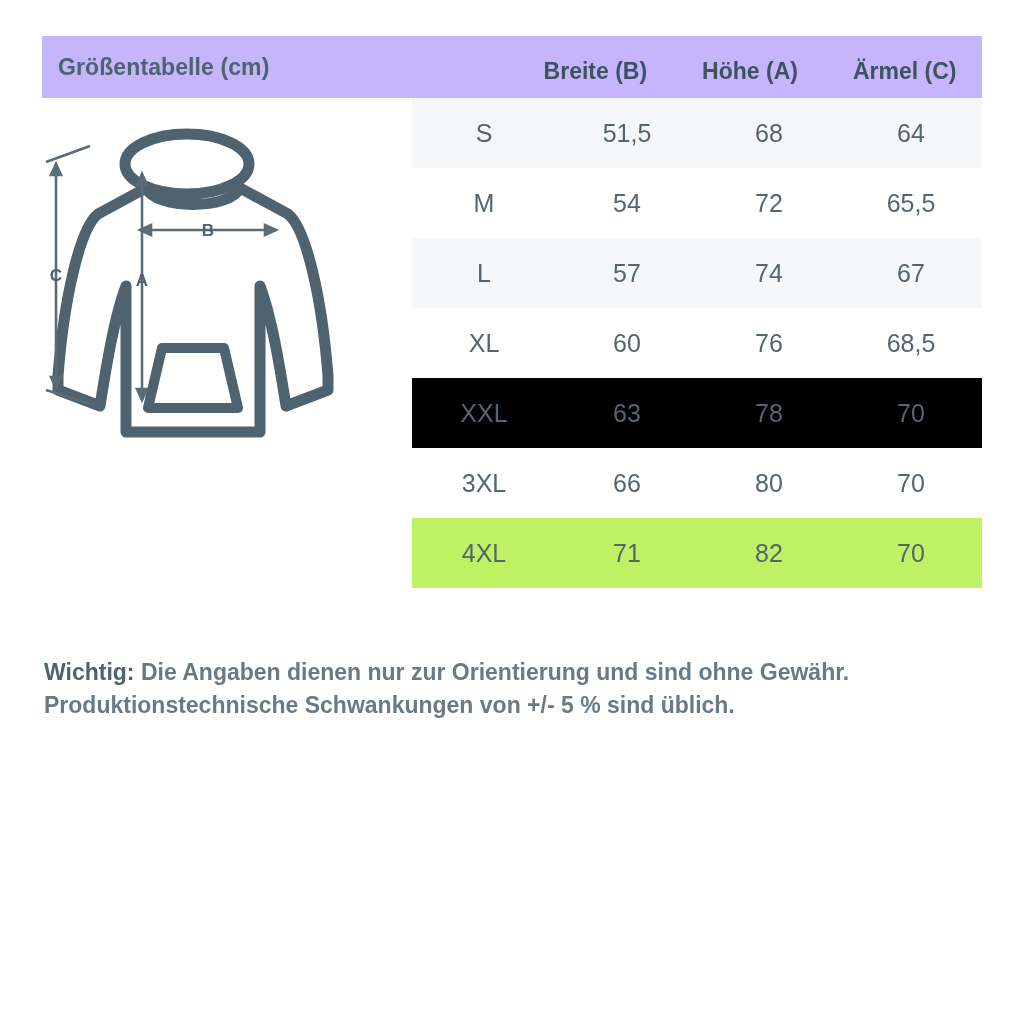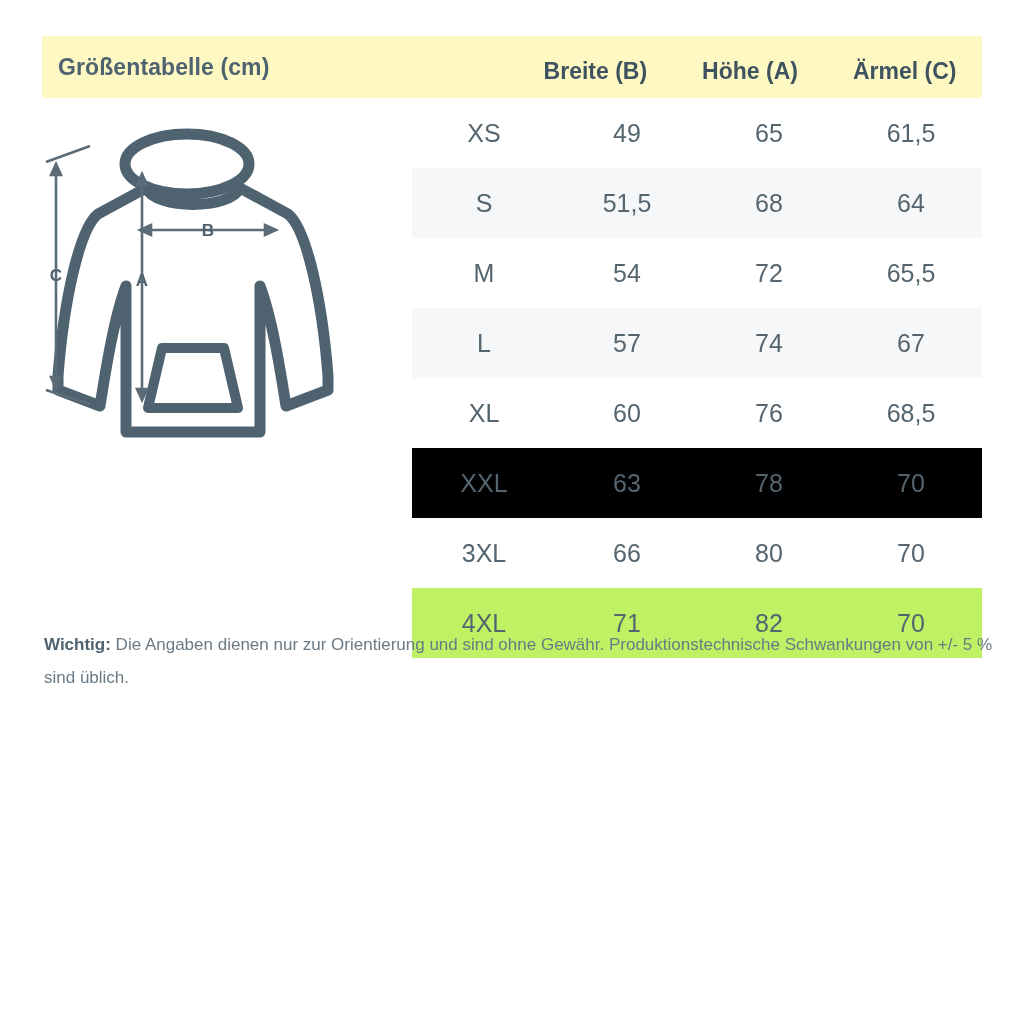--- a/index.html
+++ b/index.html
@@ -24,21 +24,21 @@
   
   .size-table {
     position: absolute;
     left: 42px;
     top: 36px;
     width: 940px;
   }
   .header-row {
     display: flex;
     align-items: center;
-    background: #fef9c3;
+    background: #c4b5fd;
     height: 62px;
   }
   .header-title {
     flex: 0 0 460px;
     padding-left: 16px;
     font-size: 23px;
     font-weight: bold;
     color: #4f6270;
     letter-spacing: .1px;
   }
@@ -87,25 +87,26 @@
     left: 34px;
     top: 118px;
     width: 380px;
     height: 330px;
   }
 
   
   .footnote {
     position: absolute;
     left: 44px;
-    top: 628px;
+    top: 656px;
     width: 950px;
-    font-size: 17px;
+    font-size: 23px;
     line-height: 33px;
     color: #6a7a85;
+    font-weight: bold;
   }
   .footnote b {
     color: #4f6270;
   }
 </style>
 </head>
 <body>
 
 <div class="page">
 
@@ -113,29 +114,20 @@
 
     <div class="header-row">
       <div class="header-title">Größentabelle (cm)</div>
       <div class="header-col">Breite (B)</div>
       <div class="header-col">Höhe (A)</div>
       <div class="header-col">Ärmel (C)</div>
     </div>
 
     <div class="table-body">
 
-      <div class="data-row">
-        <div class="row-spacer"></div>
-        <div class="row-cells">
-          <div class="cell size-label">XS</div>
-          <div class="cell">49</div>
-          <div class="cell">65</div>
-          <div class="cell">61,5</div>
-        </div>
-      </div>
 
       <div class="data-row">
         <div class="row-spacer"></div>
         <div class="row-cells" style="background:#f5f7f8;">
           <div class="cell size-label">S</div>
           <div class="cell">51,5</div>
           <div class="cell">68</div>
           <div class="cell">64</div>
         </div>
       </div>

